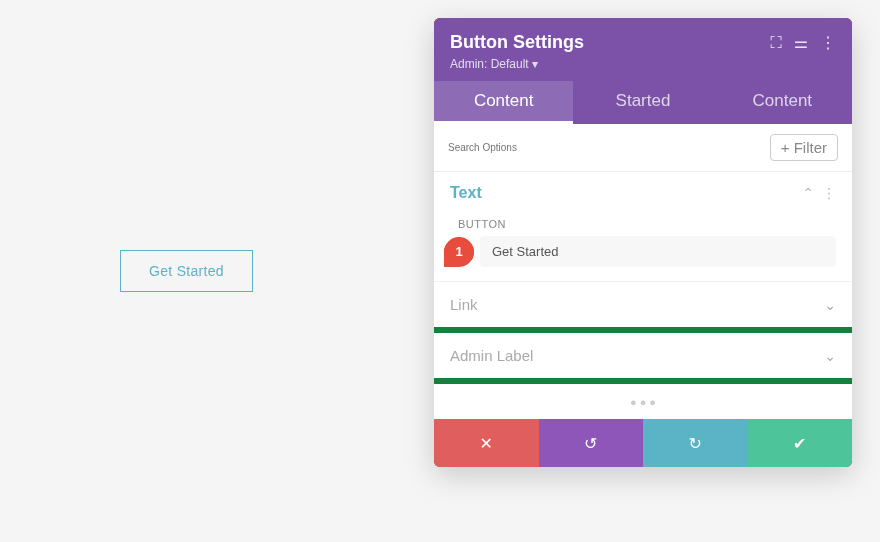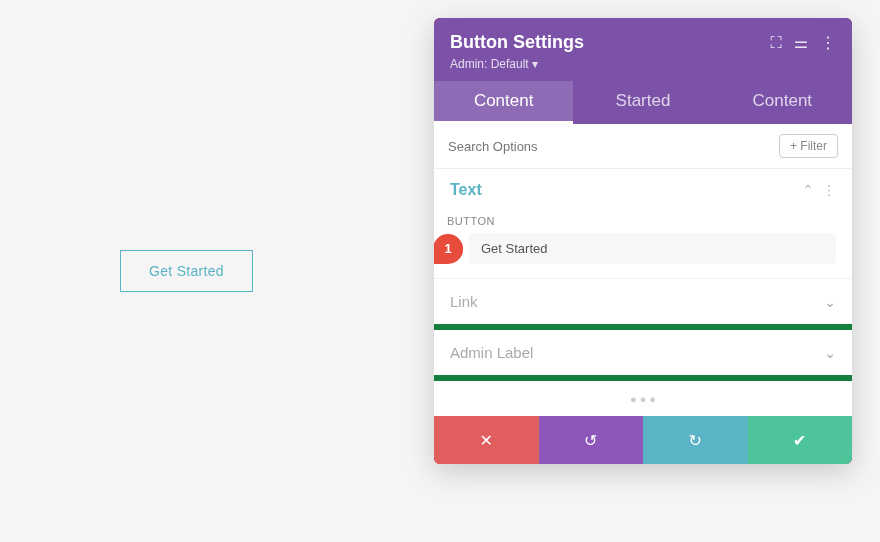--- a/index.html
+++ b/index.html
@@ -122,32 +122,32 @@
       align-items: center;
       justify-content: space-between;
       padding: 10px 14px;
       background: #fff;
       border-bottom: 1px solid #eee;
     }
 
     .search-input {
       border: none;
       outline: none;
-      font-size: 13px;
+      font-size: 10px;
       color: #aaa;
       background: transparent;
       flex: 1;
     }
 
     .filter-btn {
       background: none;
       border: 1px solid #ccc;
       border-radius: 4px;
       padding: 4px 10px;
-      font-size: 12px;
+      font-size: 15px;
       color: #888;
       cursor: pointer;
       display: flex;
       align-items: center;
       gap: 4px;
     }
 
     
     .panel-body {
       background: #fff;
@@ -180,21 +180,21 @@
     }
 
     .section-icon {
       color: #bbb;
       font-size: 14px;
       cursor: pointer;
     }
 
     
     .field-group {
-      padding: 4px 16px 14px 13px;
+      padding: 4px 16px 14px 24px;
     }
 
     .field-label {
       font-size: 11px;
       color: #888;
       margin-bottom: 6px;
       font-weight: 500;
       text-transform: uppercase;
       letter-spacing: 0.5px;
     }

